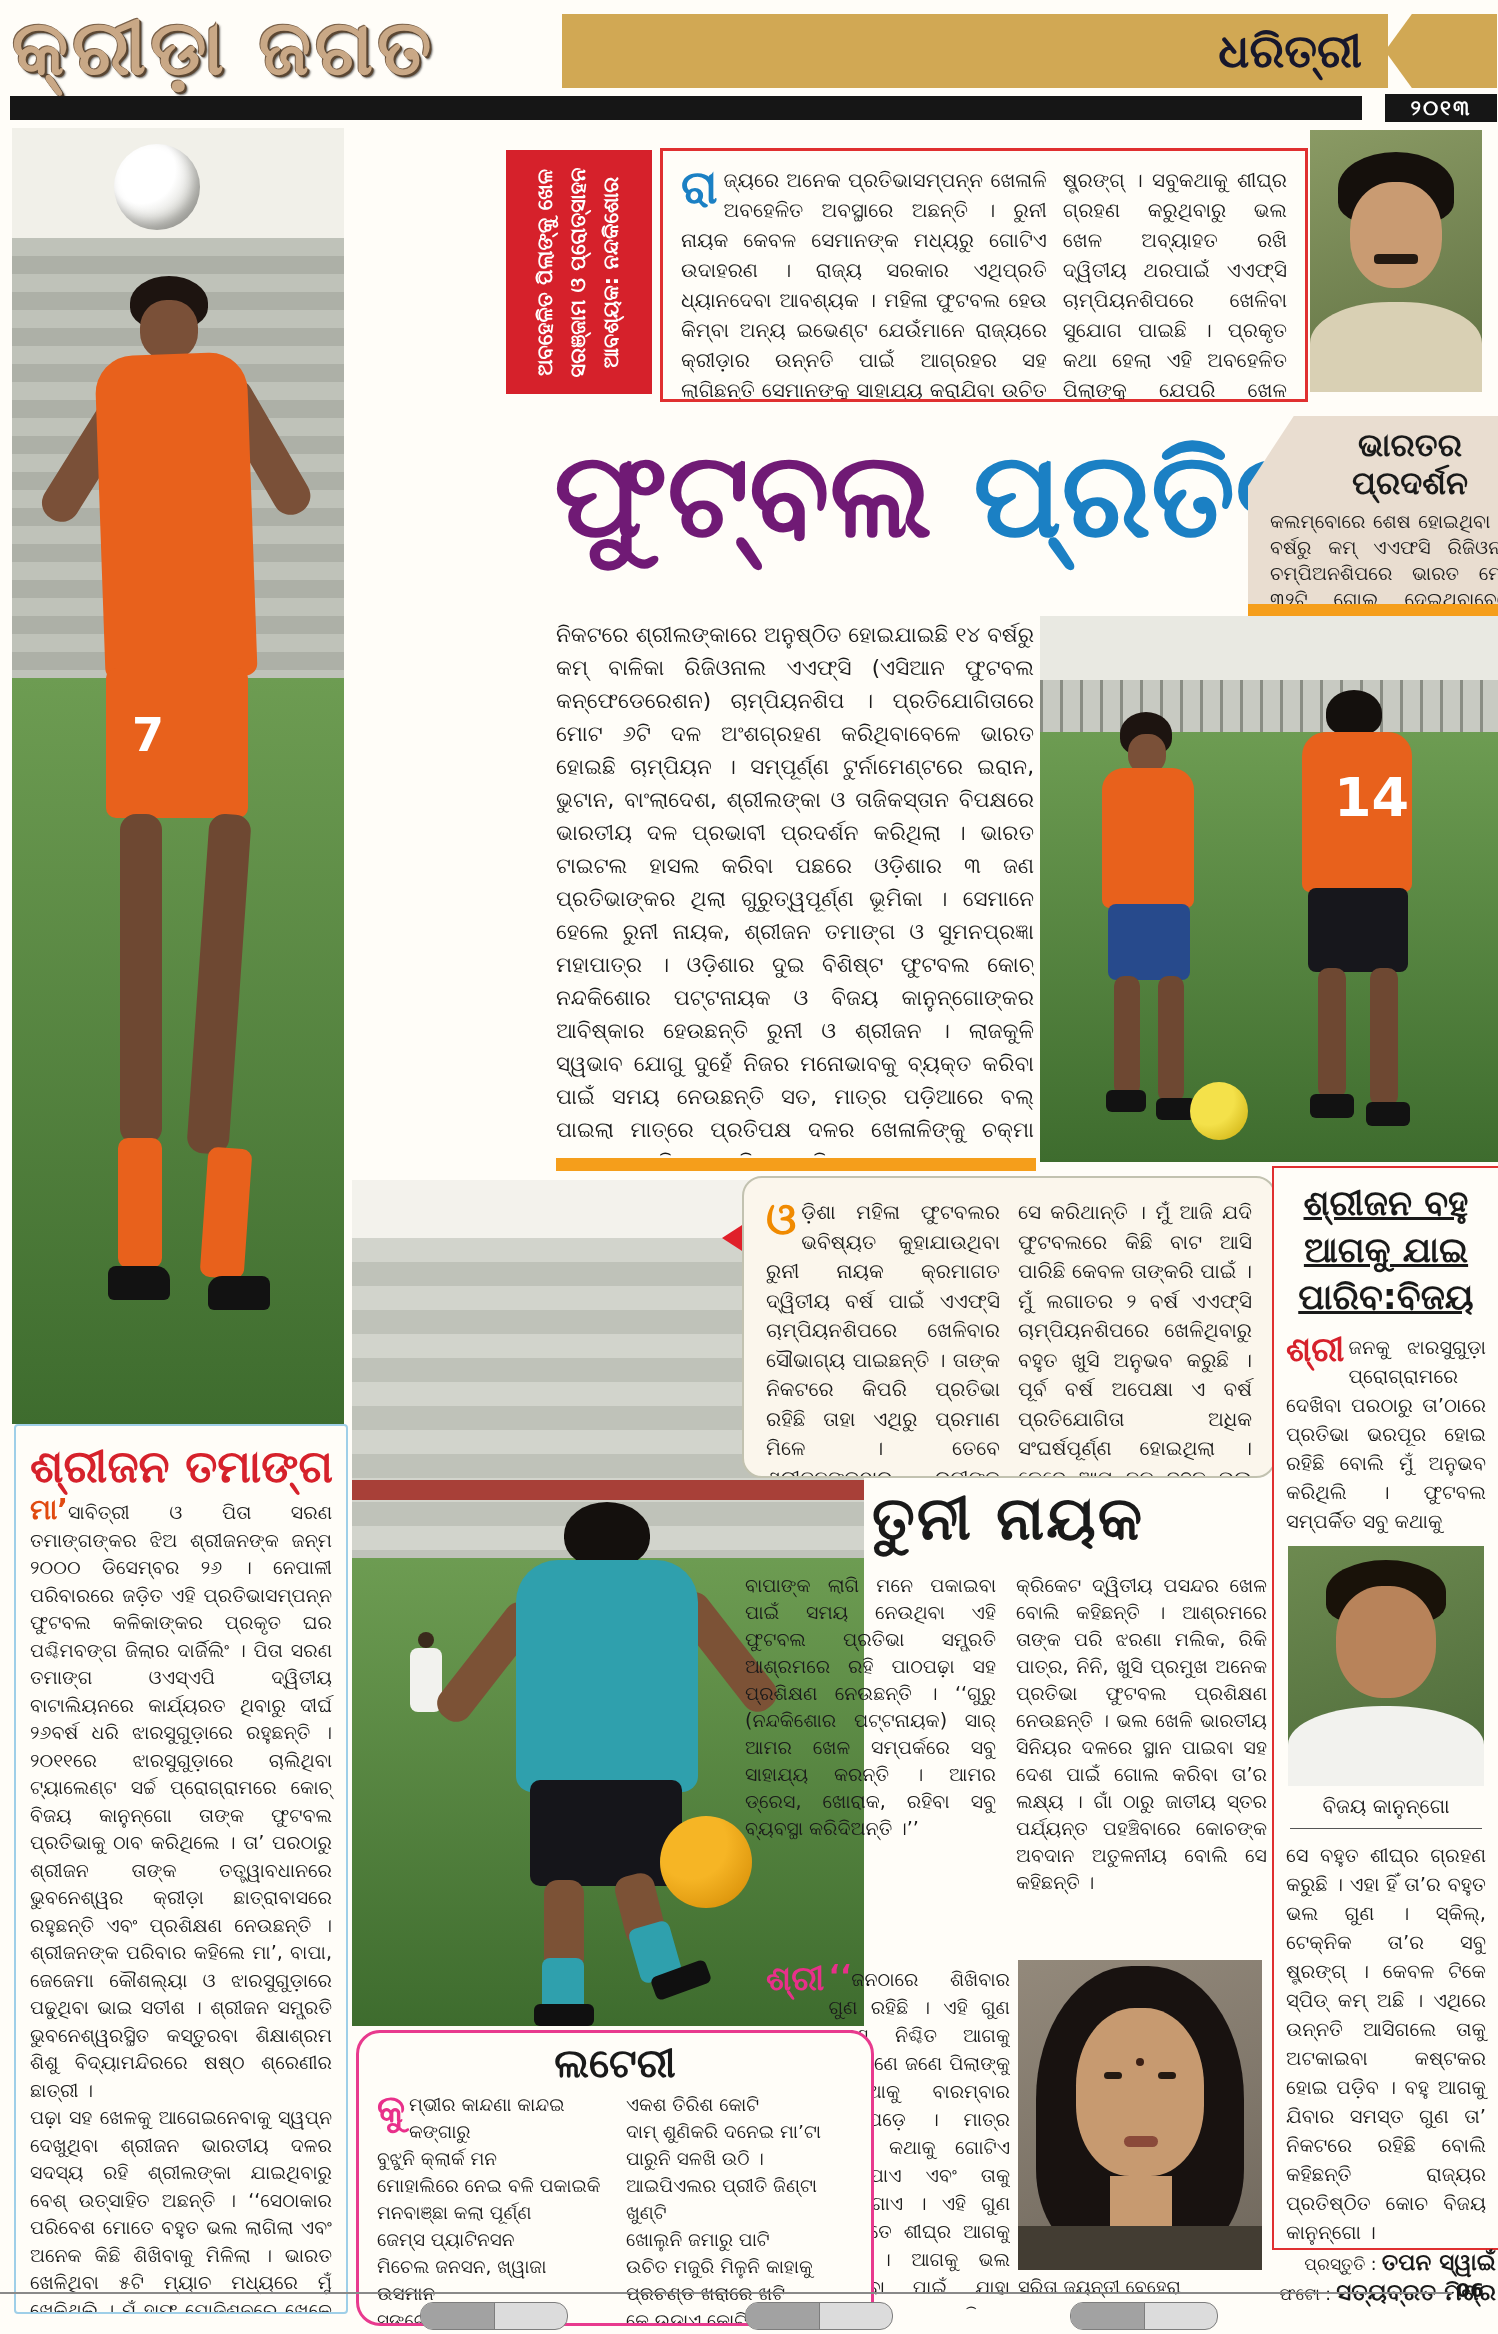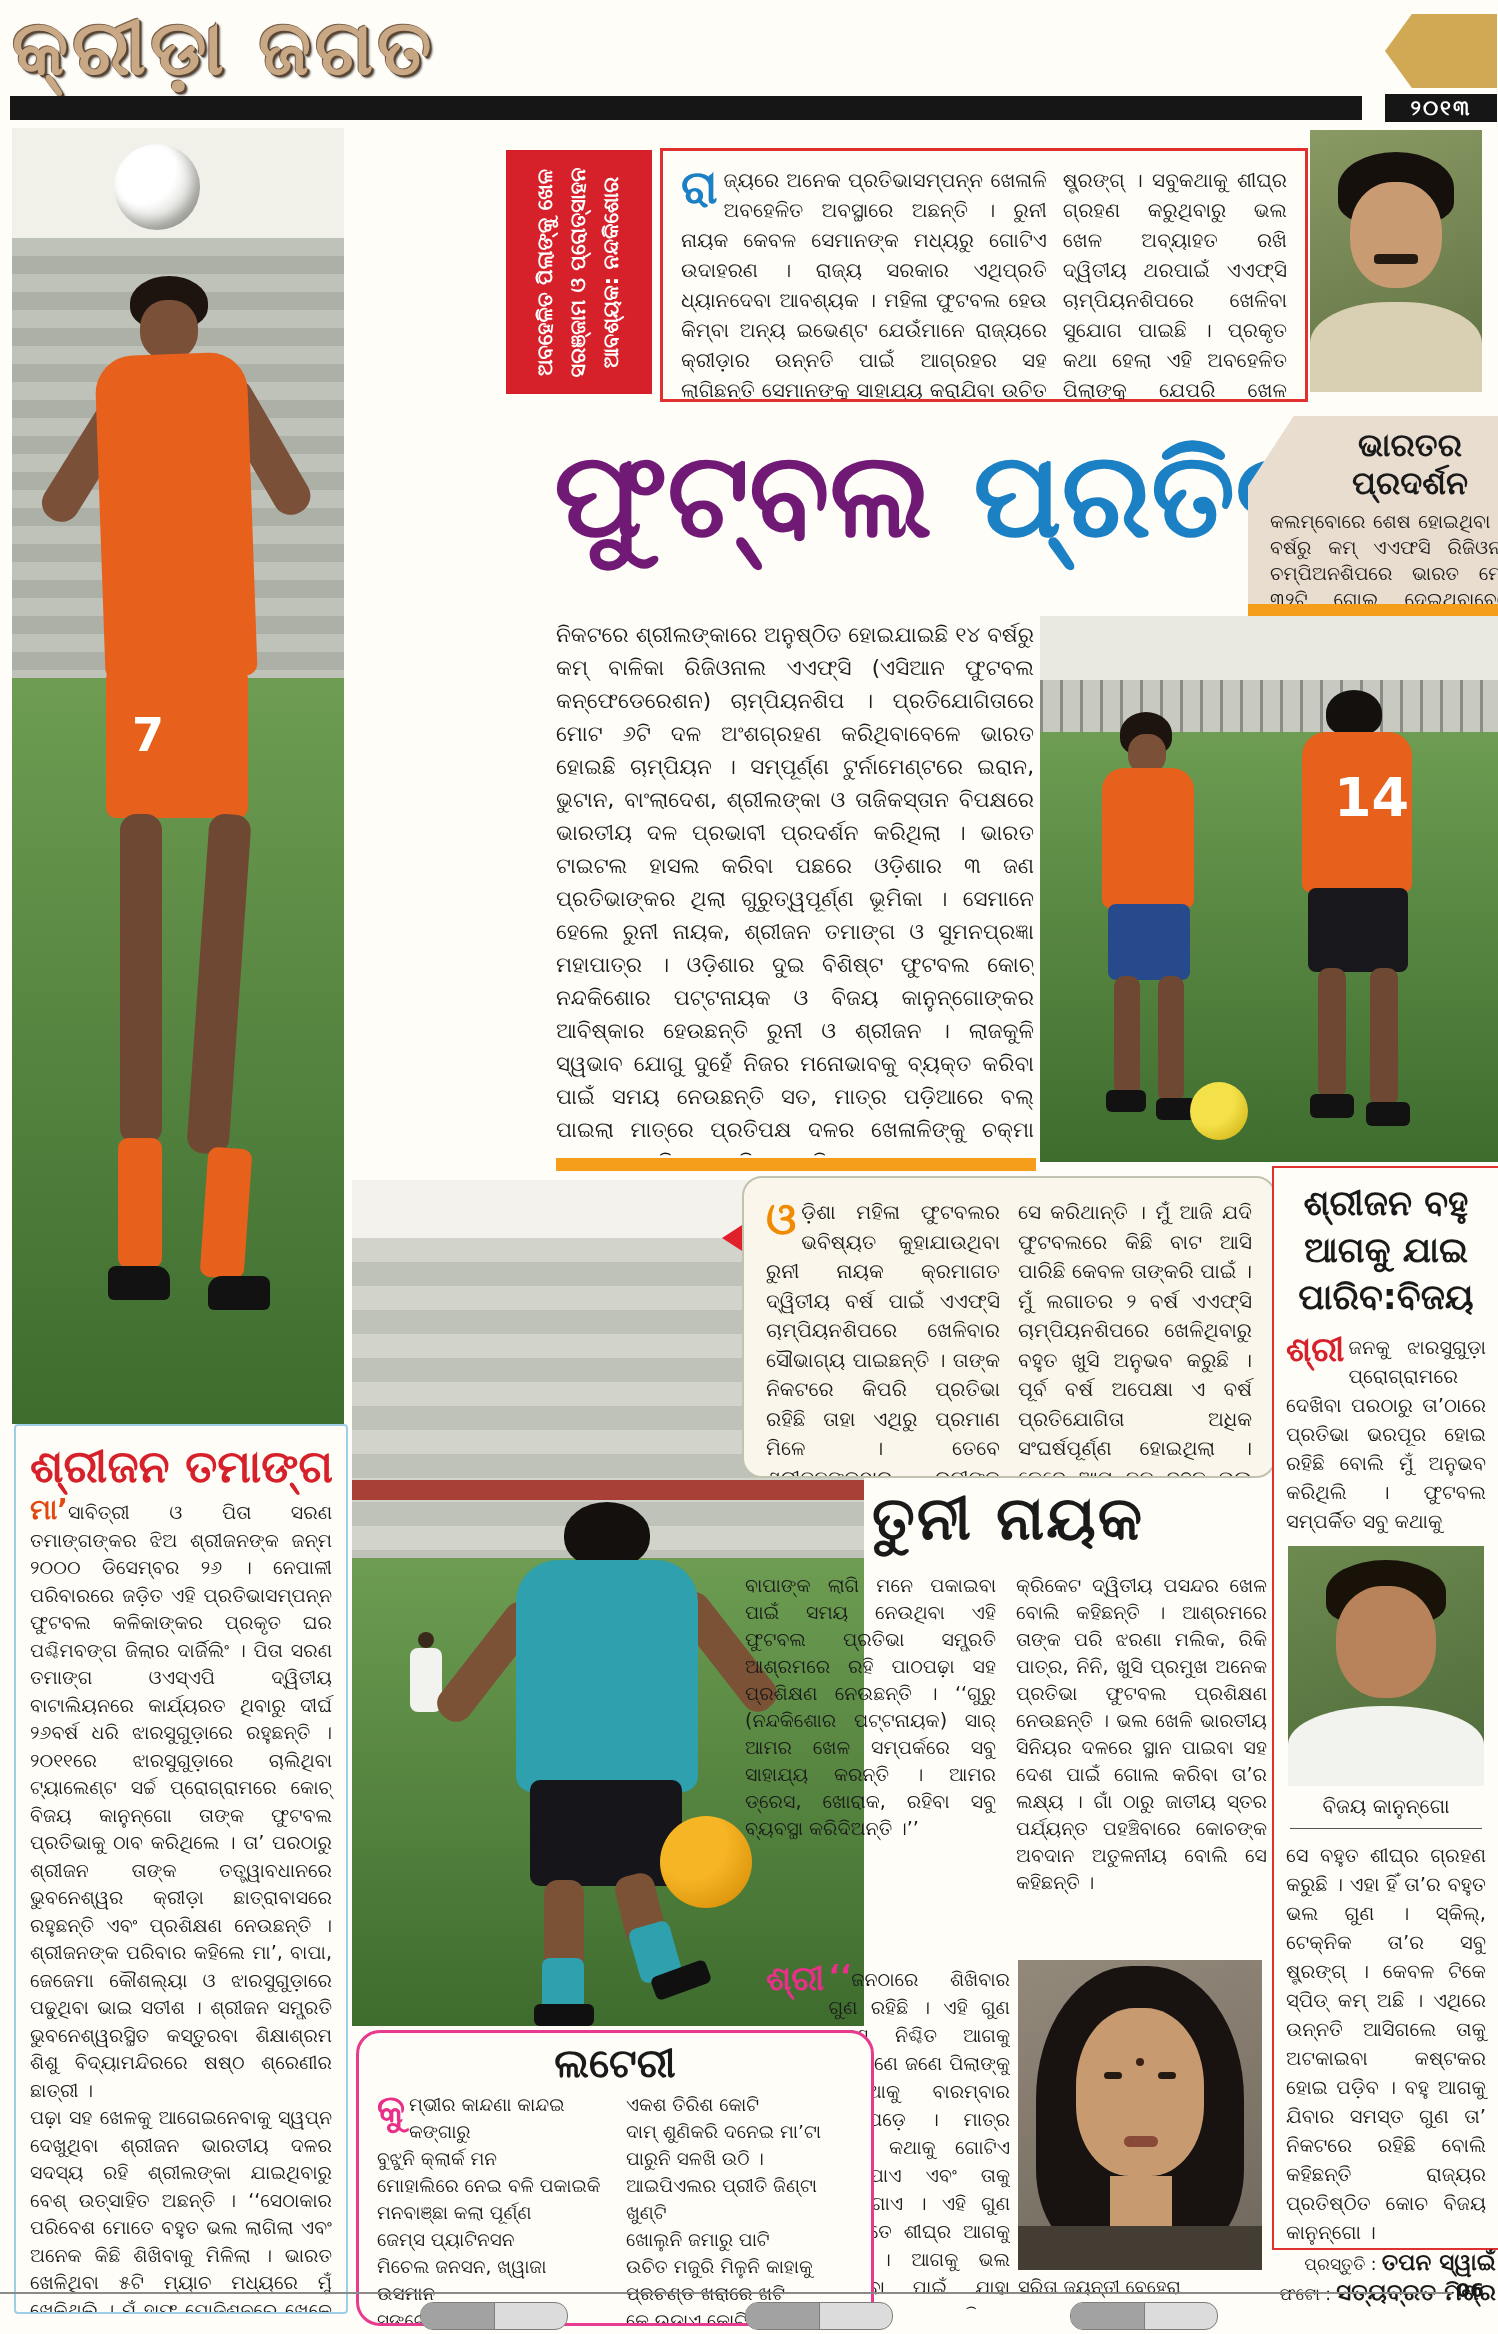--- a/index.html
+++ b/index.html
@@ -57,21 +57,21 @@
     letter-spacing:2px;white-space:nowrap;}
   .tuni-cols{display:flex;gap:20px;}
   .tuni-col{font-size:19px;line-height:27px;}
 
   .srijan-box{border:2px solid #9fcfe8;border-radius:4px;background:#fffdf8;padding:12px 14px;}
   .srijan-headline{color:#d6212b;font-weight:bold;font-size:45px;line-height:58px;white-space:nowrap;}
   .srijan-body{font-size:19px;line-height:27.5px;}
   .lead-red{color:#e04a10;font-weight:bold;font-size:28px;}
 
   .bijay-box{border:2px solid #e03030;background:#fffdf8;padding:12px 12px;}
-  .bijay-headline{font-weight:bold;font-size:35px;line-height:47px;text-align:center;}
+  .bijay-headline{font-weight:bold;font-size:35px;line-height:47px;text-align:center;text-decoration:underline;}
   .bijay-text{font-size:19.5px;line-height:29px;margin-top:12px;}
   .dropcap-red{float:left;font-size:34px;line-height:32px;font-weight:bold;color:#d6212b;padding-right:4px;}
   .photo-caption{font-size:20px;text-align:center;margin-top:8px;}
   .caption-rule{border:none;border-top:1px solid #555;margin:10px 4px;}
 
   .sarita-headline{font-weight:bold;font-size:37px;white-space:nowrap;}
   .sarita-text{font-size:19px;line-height:28px;}
   .quote-magenta{color:#e8308a;font-weight:bold;font-size:30px;}
   .dropcap-magenta{float:left;font-size:34px;line-height:32px;font-weight:bold;color:#e8308a;padding-right:4px;}
   .sarita-caption{font-size:18px;text-align:left;}
@@ -95,20 +95,23 @@
     border-right:34px solid #e0202a;}
   .pink-arrow{width:0;height:0;border-top:22px solid transparent;border-bottom:22px solid transparent;
     border-right:34px solid #f4b8b4;}
 </style>
 </head>
 <body>
 
 <div class="page">
 
   <div class="abs masthead-title" style="left:12px;top:2px;width:540px;height:92px;">କ୍ରୀଡ଼ା ଜଗତ</div>
+  <div class="abs gold-bar" style="left:562px;top:14px;width:800px;height:74px;">
+    <span class="paper">ଧରିତ୍ରୀ</span>
+  </div>
   <div class="abs gold-flag" style="left:1385px;top:14px;width:112px;height:74px;"></div>
   <div class="abs black-bar" style="left:10px;top:96px;width:1352px;height:24px;"></div>
   <div class="abs year-box" style="left:1385px;top:94px;width:112px;height:28px;">୨୦୧୩</div>
 
   <div class="abs photo" style="left:12px;top:128px;width:332px;height:1296px;">
     <div class="sky" style="height:110px;"></div>
     <div class="stands" style="top:110px;height:440px;"></div>
     <div class="grass" style="top:550px;height:746px;"></div>
     <div class="p-part" style="left:102px;top:16px;width:86px;height:86px;border-radius:50%;
          background:radial-gradient(circle at 32% 30%,#ffffff 40%,#d8d8d2 70%,#b9b9b2);box-shadow:inset -6px -8px 12px rgba(0,0,0,.25);"></div>

